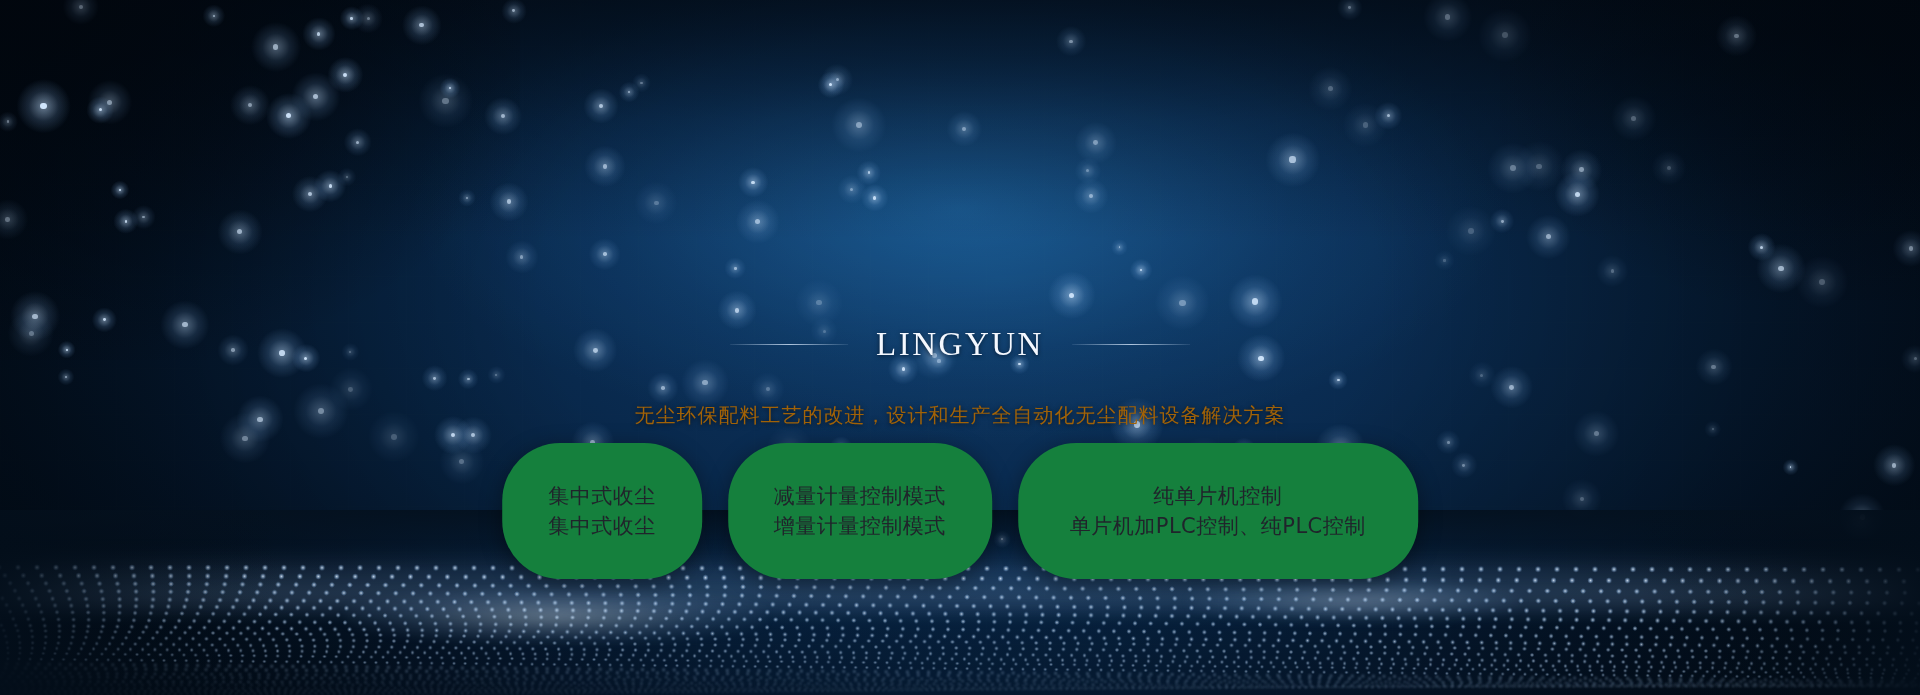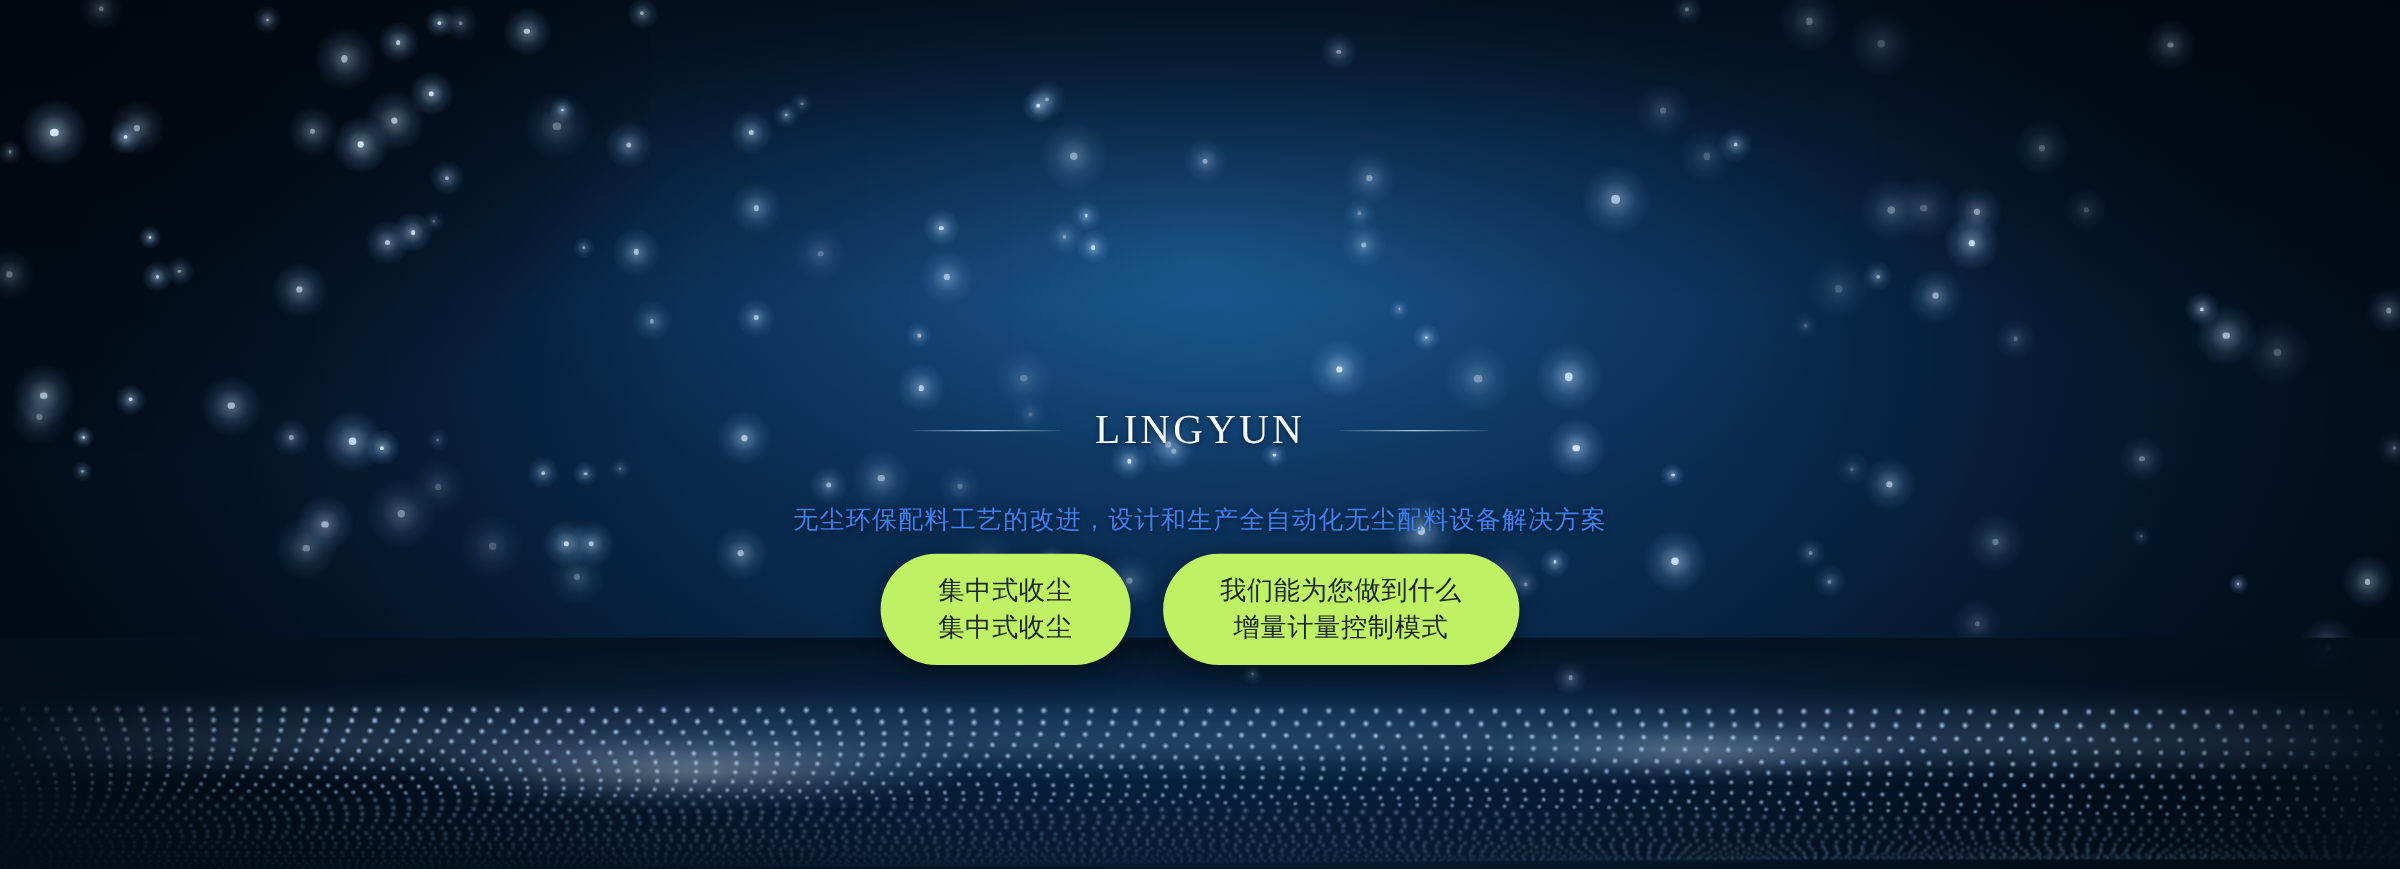--- a/index.html
+++ b/index.html
@@ -199,38 +199,38 @@
   }
 
   .subtitle {
     position: absolute;
     top: 382px;
     left: 50%;
     transform: translateX(-50%);
     font-family: "DejaVu Sans", "Liberation Sans", sans-serif;
     font-size: 20px;
     letter-spacing: 1px;
-    color: #3b82f6;
+    color: #a16207;
     white-space: nowrap;
     text-shadow: 0 1px 5px rgba(0,0,0,0.65);
   }
 
   .pill-row {
     position: absolute;
     top: 443px;
     left: 50%;
     transform: translateX(-50%);
     display: flex;
     align-items: stretch;
     gap: 26px;
   }
   .pill {
-    background: #bef264;
+    background: #15803d;
     border-radius: 58px;
-    height: 89px;
+    height: 136px;
     display: flex;
     flex-direction: column;
     align-items: center;
     justify-content: center;
     gap: 9px;
     padding: 0 46px;
     box-shadow: 0 5px 22px rgba(0,0,0,0.40);
   }
   .pill-line {
     font-family: "DejaVu Sans", "Liberation Sans", sans-serif;
@@ -496,20 +496,24 @@
     <p class="subtitle">无尘环保配料工艺的改进，设计和生产全自动化无尘配料设备解决方案</p>
 
     <div class="pill-row">
 
       <div class="pill">
         <span class="pill-line">集中式收尘</span>
         <span class="pill-line">集中式收尘</span>
       </div>
 
       <div class="pill">
-        <span class="pill-line">我们能为您做到什么</span>
+        <span class="pill-line">减量计量控制模式</span>
         <span class="pill-line">增量计量控制模式</span>
       </div>
 
+      <div class="pill wide">
+        <span class="pill-line">纯单片机控制</span>
+        <span class="pill-line">单片机加PLC控制、纯PLC控制</span>
+      </div>
 
     </div>
   </div>
 </div>
 
 </body></html>

